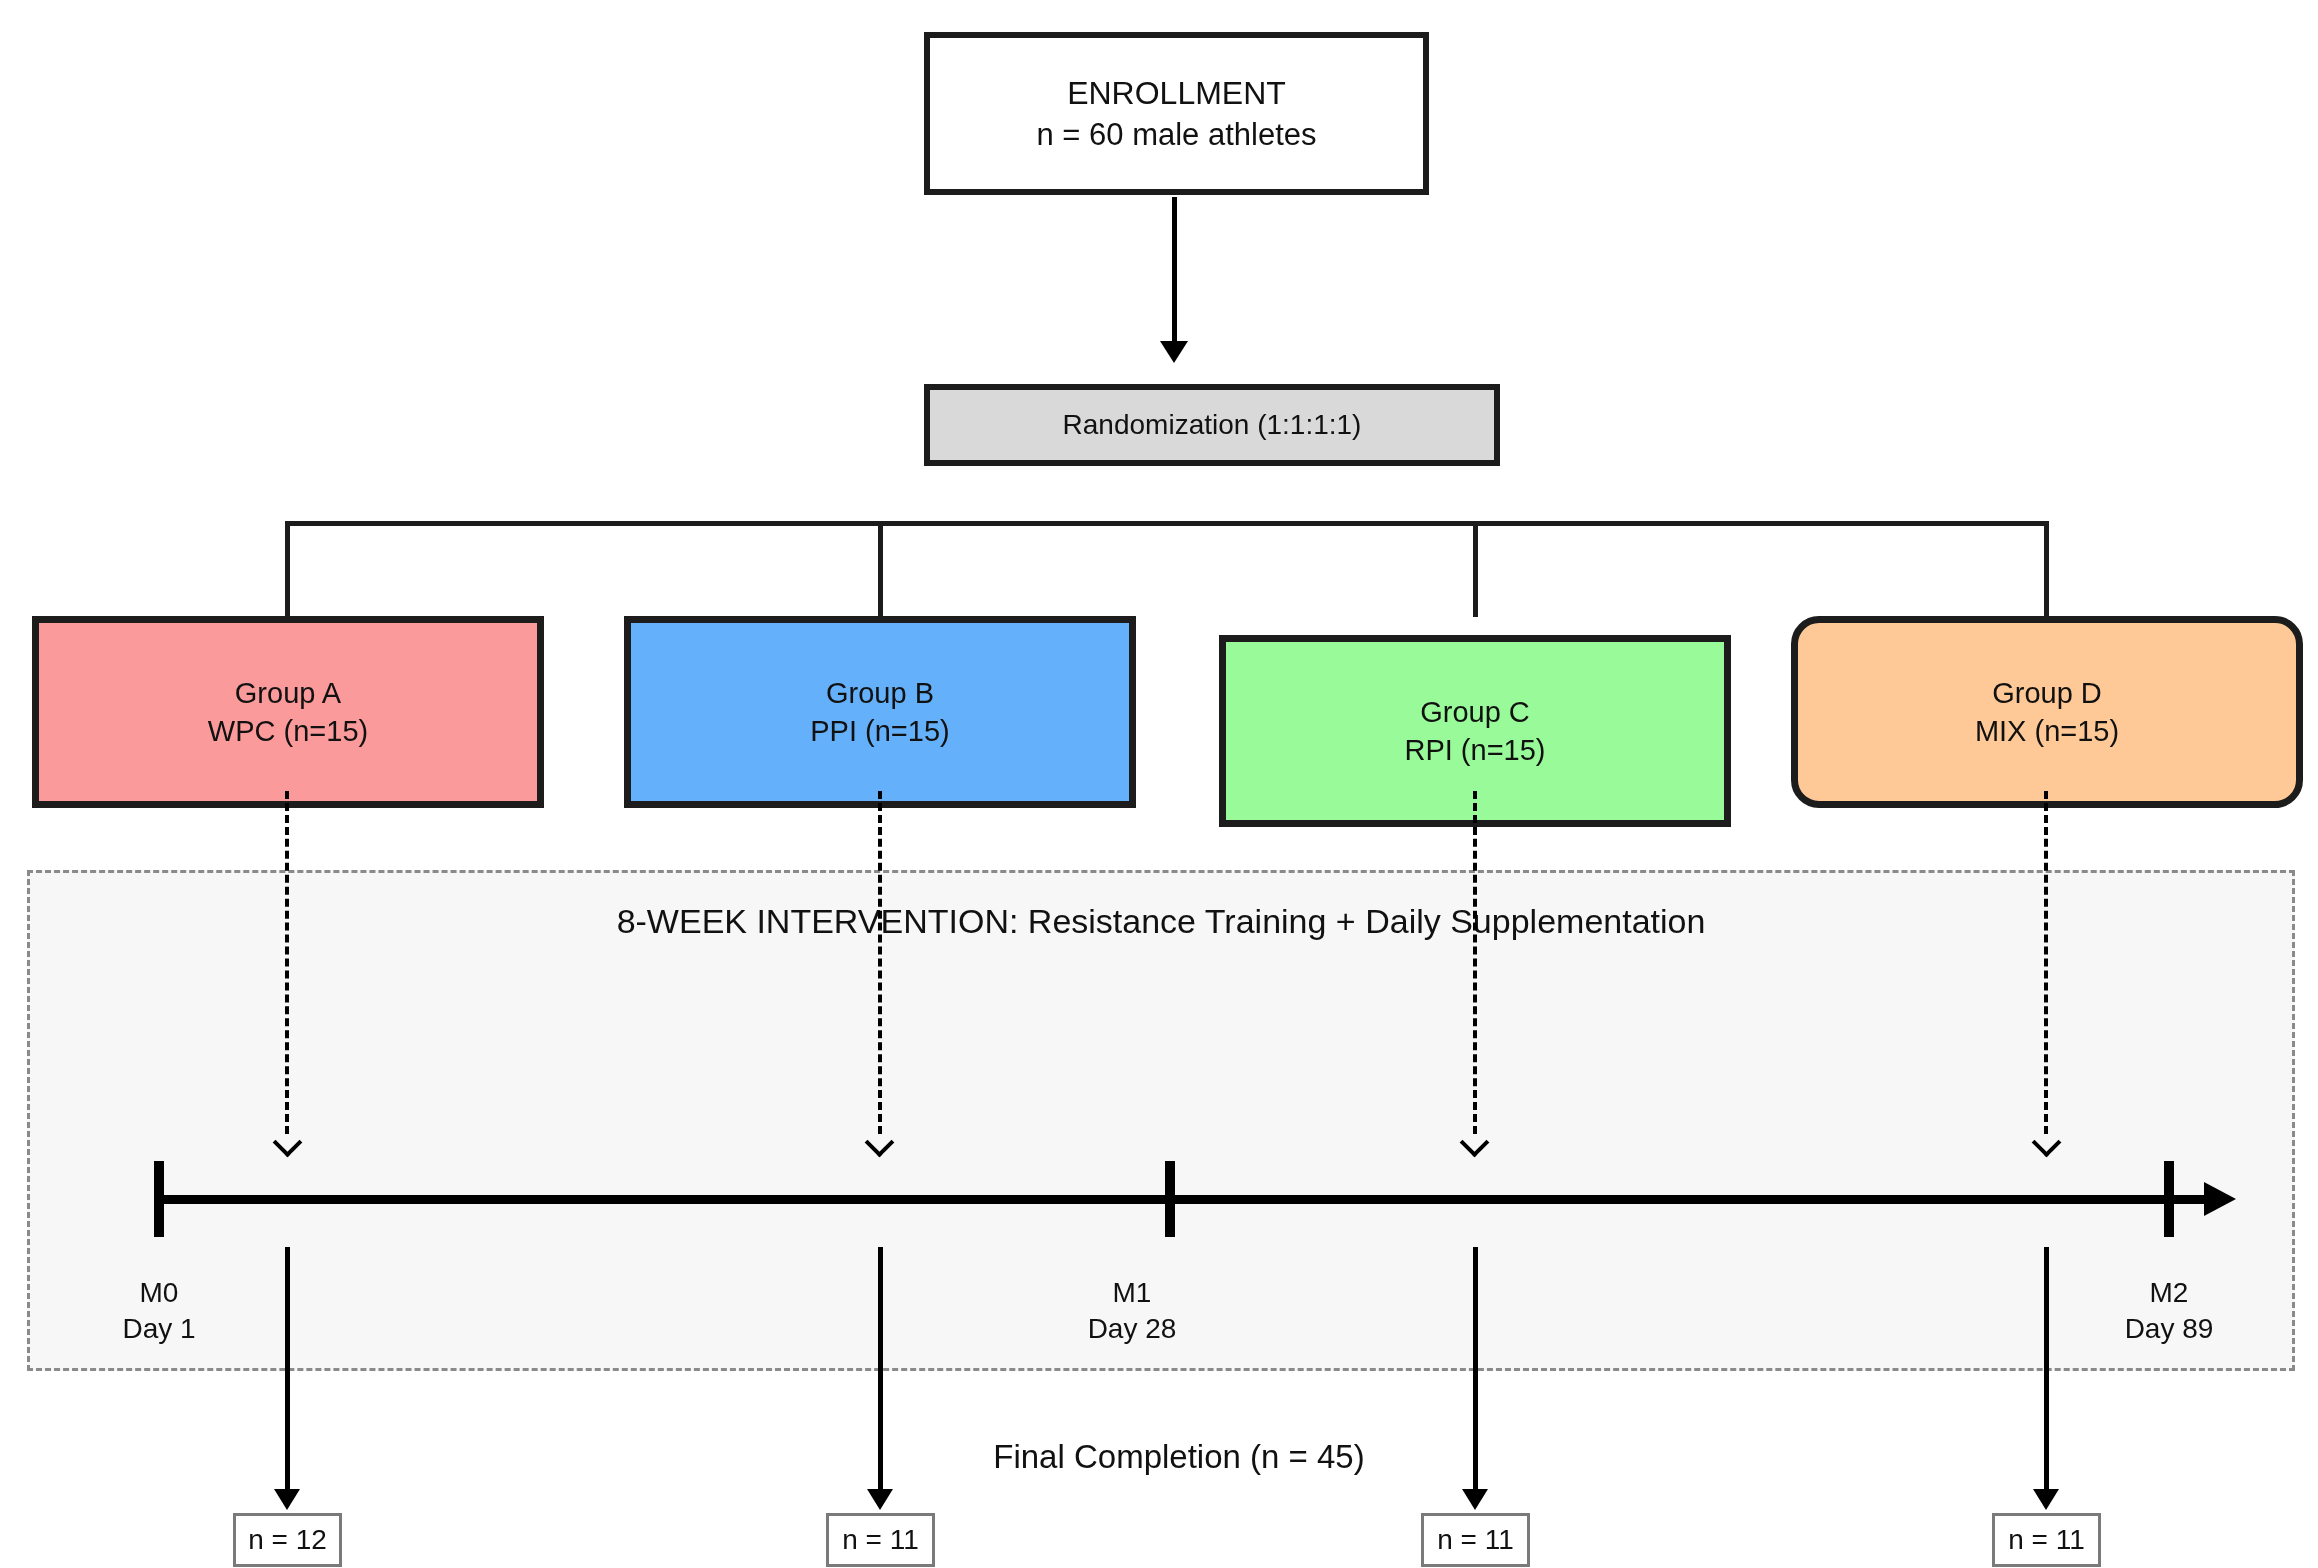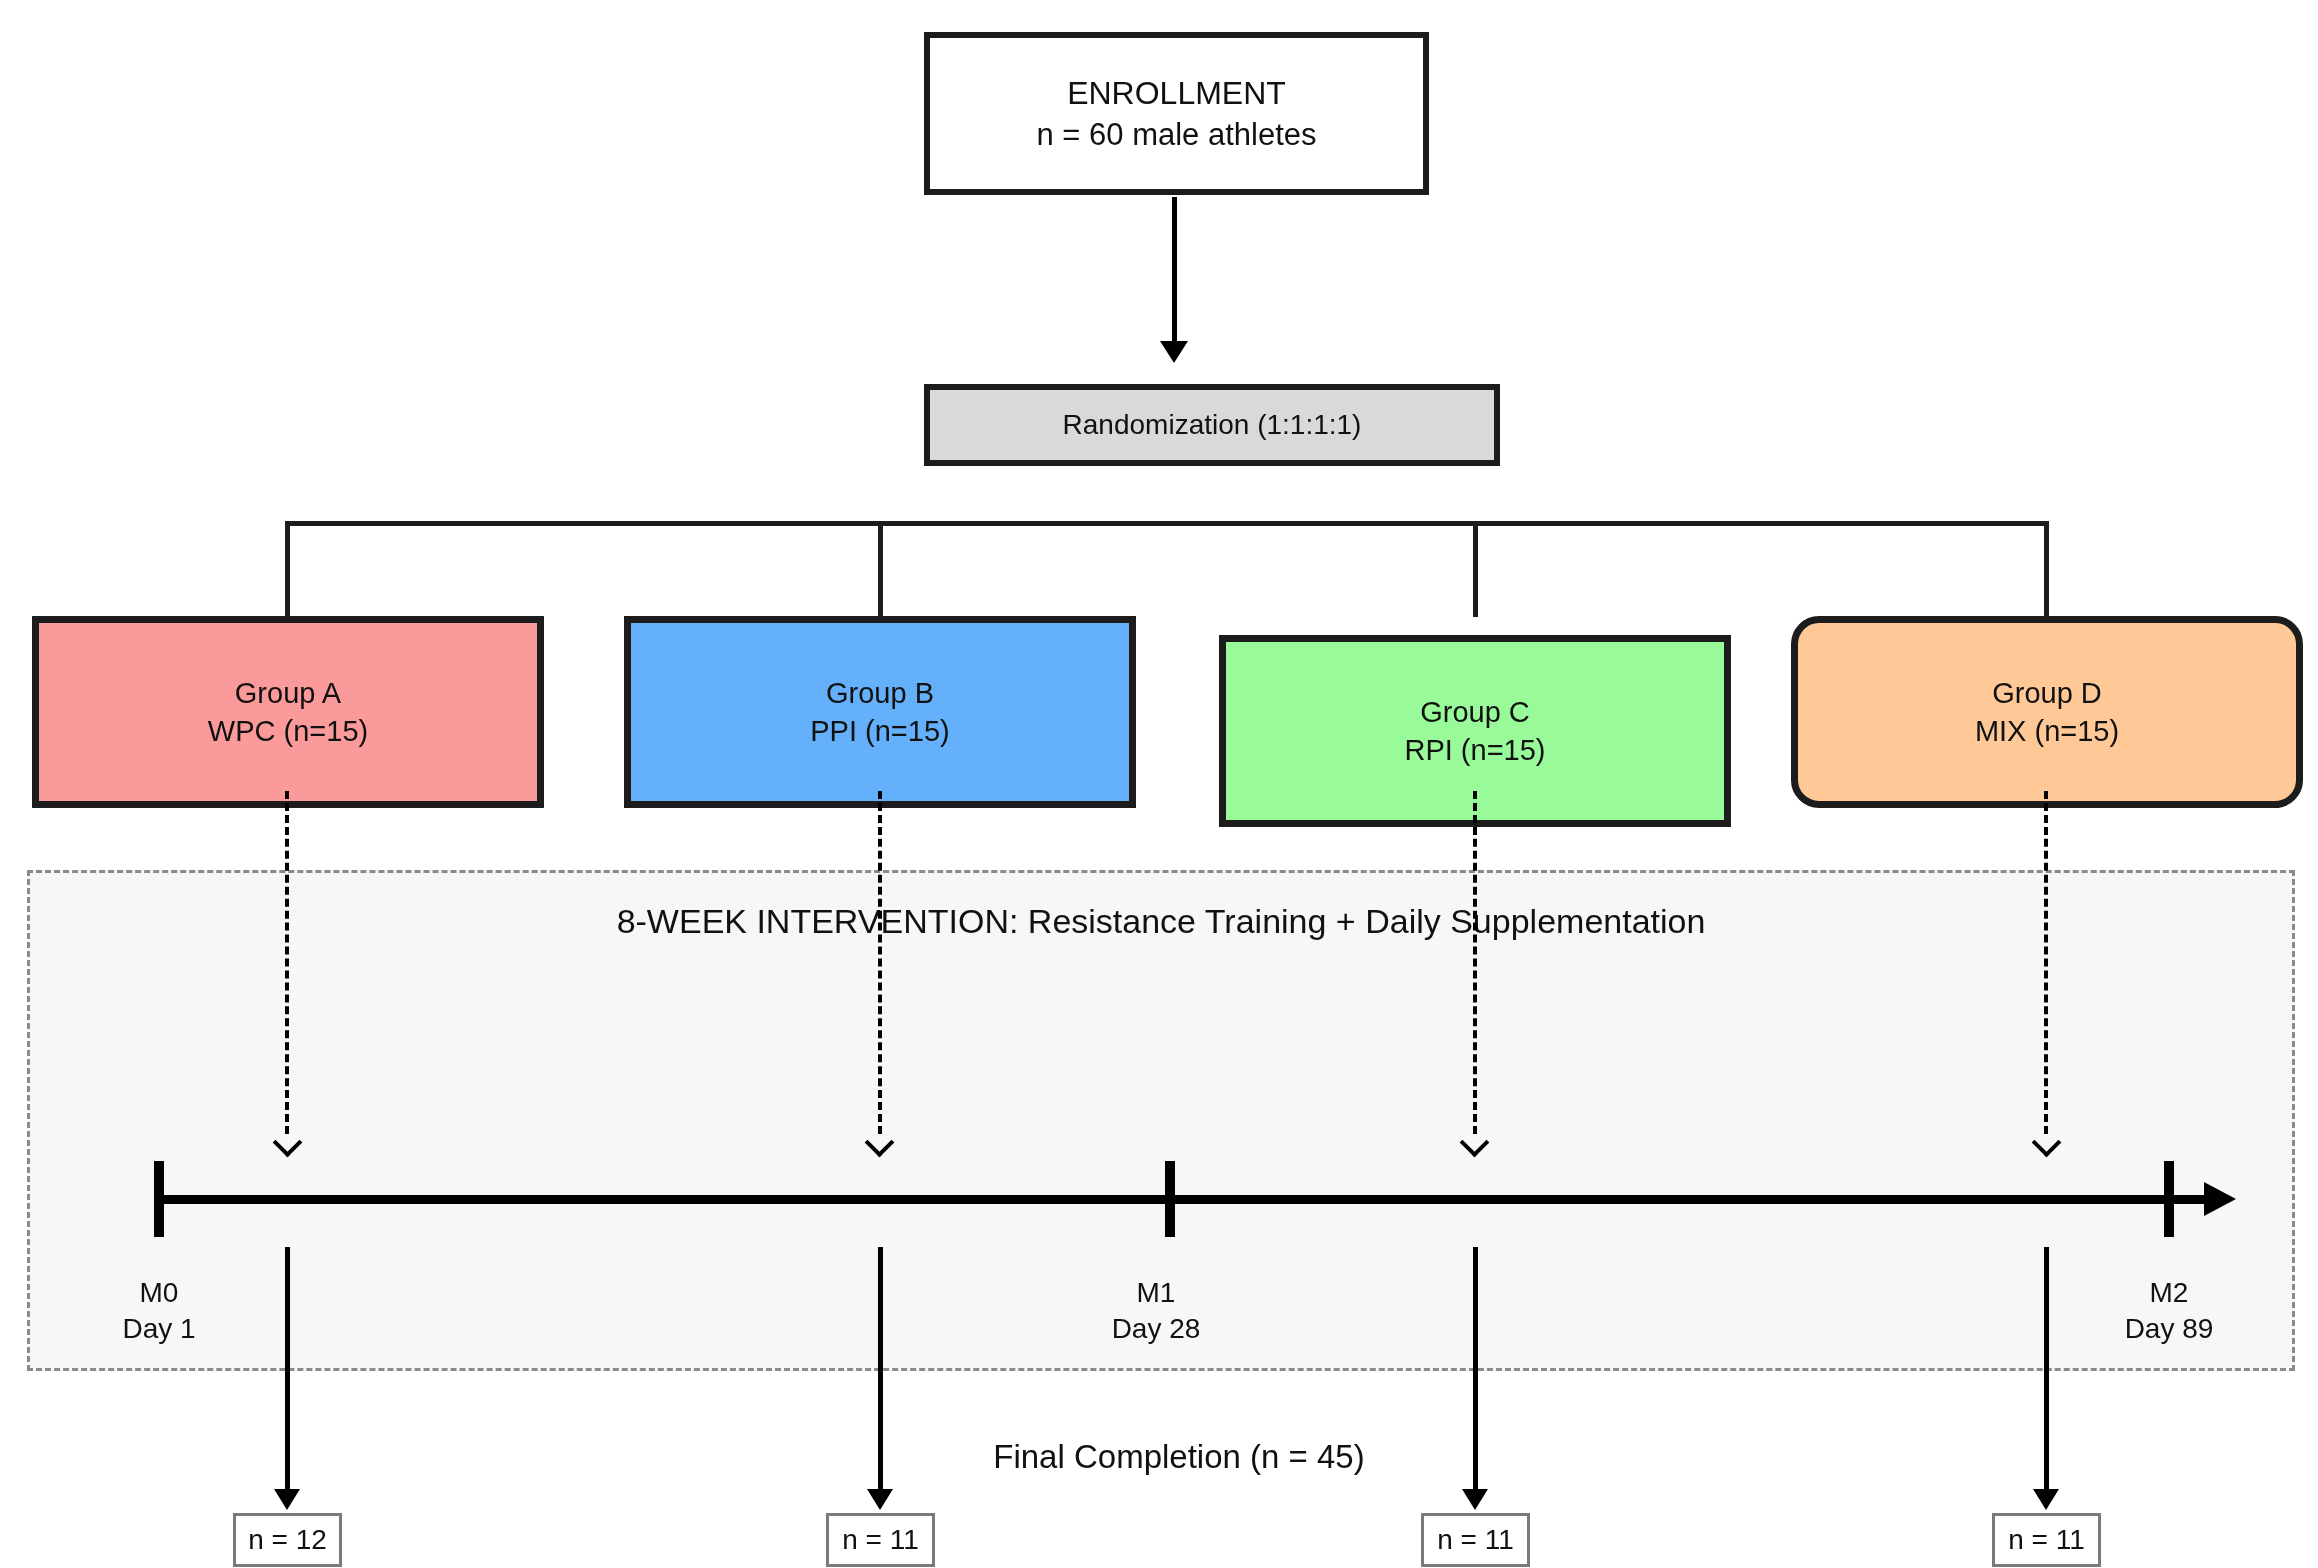--- a/index.html
+++ b/index.html
@@ -119,21 +119,21 @@
   .tick-m2{left:2164px;}
 
   .milestone{
     position:absolute;
     top:1275px;width:184px;
     text-align:center;
     font-size:28px;line-height:36px;
     z-index:3;
   }
   .ms-0{left:67px;}
-  .ms-1{left:1064px;}
+  .ms-1{left:1040px;}
   .ms-2{left:2077px;}
 
   
   .comp-line{top:1247px;width:4.9px;height:245px;z-index:5;}
   .cl-a{left:285px;}
   .cl-b{left:878px;}
   .cl-c{left:1473px;}
   .cl-d{left:2044px;}
   .comp-head{top:1489px;z-index:5;
     border-left:13.5px solid transparent;

